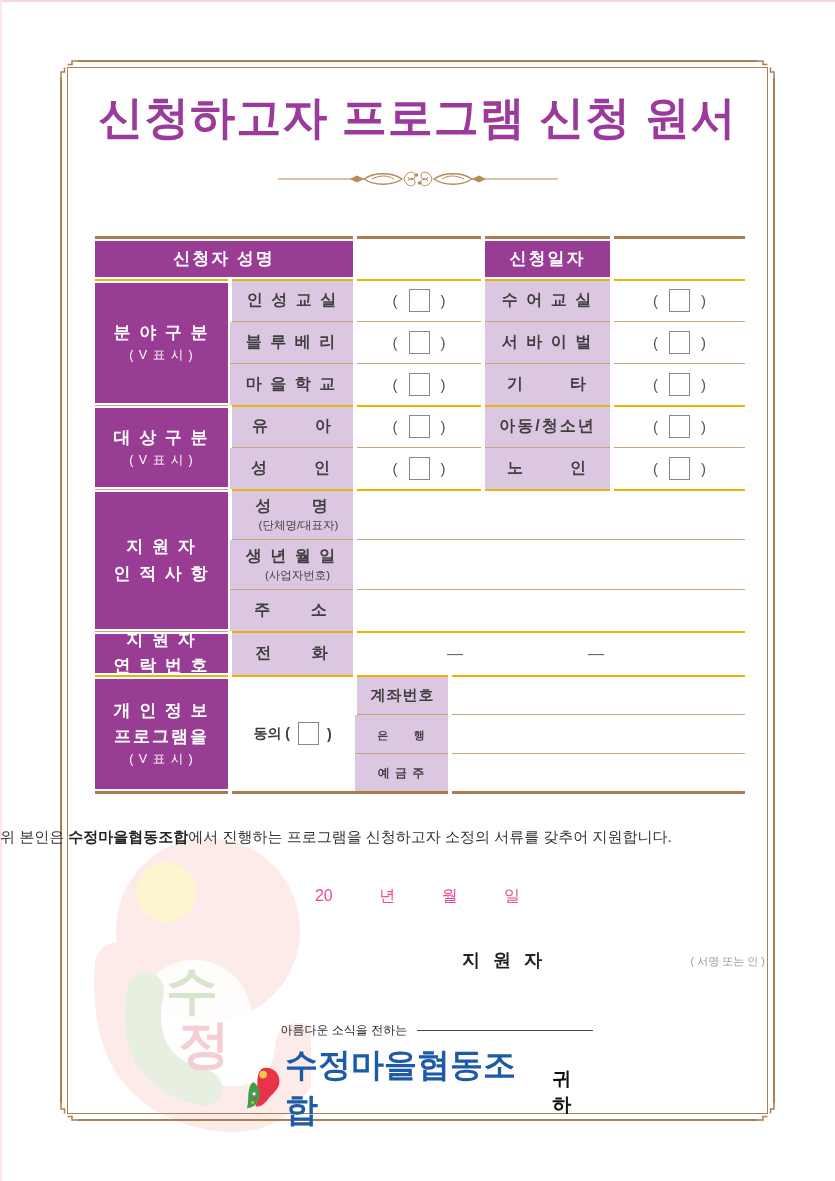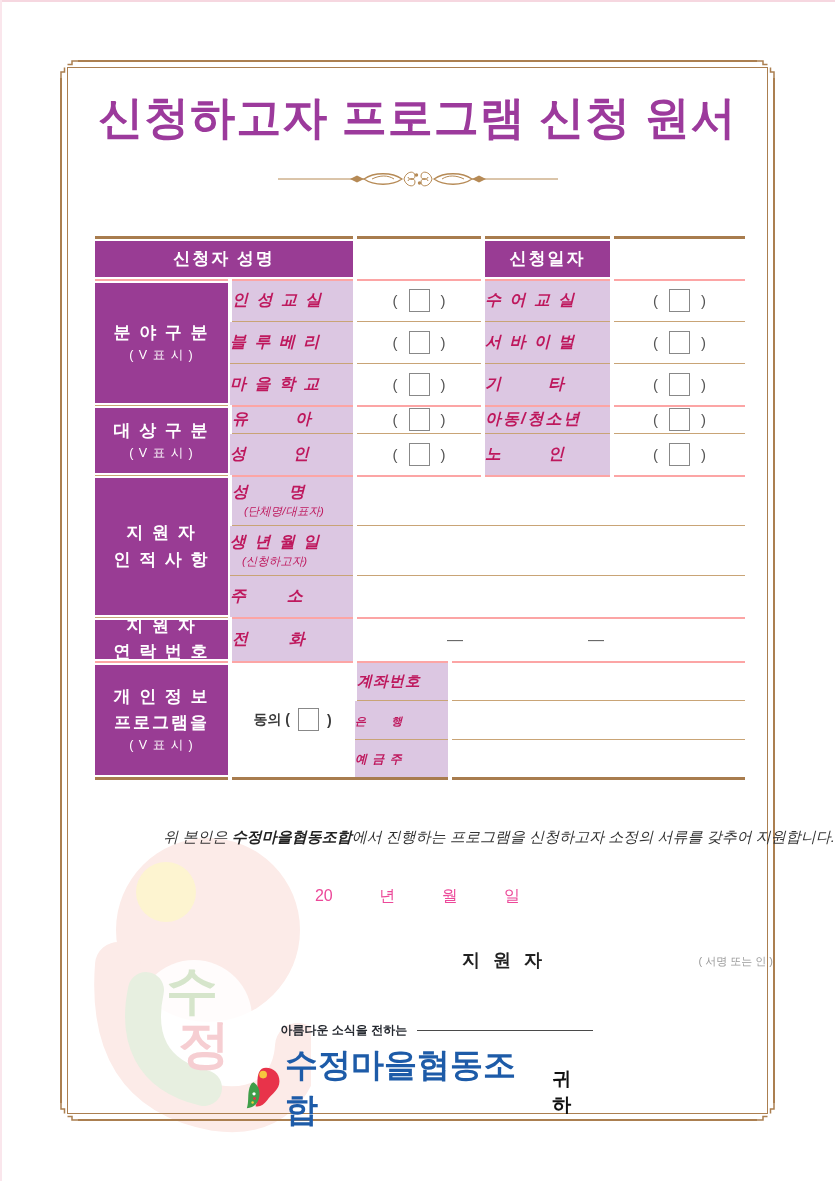--- a/index.html
+++ b/index.html
@@ -12,54 +12,54 @@
   .wm{left:66px;top:830px;}
 
   .title{position:absolute;top:88px;left:0;width:100%;text-align:center;
          font-size:45px;font-weight:bold;color:#9c3a9c;letter-spacing:1px;}
   .divider{position:absolute;top:166px;left:50%;transform:translateX(-50%);}
 
   
   table.form{position:absolute;left:95px;top:236px;width:650px;border-collapse:collapse;
              table-layout:fixed;border-top:3px solid #a87c4e;border-bottom:3px solid #a87c4e;}
   table.form td{padding:0;border-bottom:1px solid #c9a476;vertical-align:middle;}
-  table.form tr.sec td{border-bottom:2px solid #fca5a5;}
+  table.form tr.sec td{border-bottom:2px solid #eab308;}
   table.form tr.last td{border-bottom:none;}
   table.form td + td{border-left:4px solid #ffffff;}
   td.pcell{position:relative;background:#ffffff;}
   .pfill{position:absolute;left:0;right:0;top:2px;bottom:2px;background:#993c94;color:#fff;
          display:flex;flex-direction:column;align-items:center;justify-content:center;line-height:1.55;}
   .pfill .t1{font-size:17px;font-weight:bold;letter-spacing:2px;white-space:pre;}
   .pfill .t2{font-size:12.5px;letter-spacing:1px;white-space:pre;}
-  td.lbl{background:#dcc7e2;color:#be185d;font-style:italic;}
+  td.lbl{background:#dcc7e2;text-align:center;color:#404040;}
   td.lbl .main{font-size:16px;font-weight:bold;letter-spacing:2px;white-space:pre;}
   td.lbl .sub{display:block;font-size:11.5px;font-weight:normal;letter-spacing:0;margin-top:1px;margin-left:12px;}
   td.wcell{background:#ffffff;}
   .cbx{display:inline-flex;align-items:center;gap:11px;color:#555;font-size:15px;}
   .cbx .box{display:inline-block;width:19px;height:21px;border:1.5px solid #888;background:#fff;}
   td.center{text-align:center;}
   .dashes{display:flex;align-items:center;color:#666;font-size:16px;padding-left:90px;gap:125px;}
   .consent{display:flex;align-items:center;justify-content:center;gap:8px;color:#3a3a3a;font-size:14px;font-weight:bold;}
   .consent .box{display:inline-block;width:19px;height:21px;border:1.5px solid #888;background:#fff;}
 
   
-  .statement{position:absolute;top:813px;left:0;width:100%;text-align:right;
-             font-size:15px;color:#333;font-style:italic;}
+  .statement{position:absolute;top:813px;left:0;width:100%;text-align:left;
+             font-size:15px;color:#333;}
   .statement b{font-weight:bold;color:#222;}
   .dateline{position:absolute;top:886px;left:0;width:100%;text-align:center;
             font-size:16px;color:#ec4899;}
   .dateline span{margin:0 21px;}
   .sigline{position:absolute;top:948px;left:0;width:100%;height:30px;}
   .sigline .who{position:absolute;left:462px;top:0;font-size:18px;font-weight:bold;
                 color:#222;letter-spacing:4px;white-space:pre;}
-  .sigline .hint{position:absolute;right:62px;top:6px;font-size:11px;color:#9a9a9a;}
+  .sigline .hint{position:absolute;right:70px;top:6px;font-size:11px;color:#9a9a9a;}
 
   .footer{position:absolute;top:1022px;left:50%;transform:translateX(-50%);width:350px;}
   .f-row1{display:flex;align-items:center;margin-left:38px;}
-  .f-row1 .tag{font-size:12px;font-weight:bold;color:#23272e;white-space:nowrap;}
+  .f-row1 .tag{font-size:12px;font-weight:normal;color:#23272e;white-space:nowrap;}
   .f-row1 .rule{flex:1;height:1.5px;background:#4a4a4a;margin-left:10px;}
   .f-row2{display:flex;align-items:center;margin-top:4px;}
   .f-row2 .org{font-size:33px;font-weight:bold;color:#1d5ba8;letter-spacing:0;margin-left:4px;}
   .f-row2 .gwiha{font-size:19px;font-weight:bold;color:#111;margin-left:14px;margin-top:8px;letter-spacing:2px;}
 </style>
 </head>
 <body>
 
 <div class="edge-top"></div>
 <div class="edge-left"></div>
@@ -184,21 +184,21 @@
     <td class="lbl"><span class="main">기       타</span></td>
     <td class="wcell center">
       <span class="cbx">
             <span>(</span>
             <span class="box"></span>
             <span>)</span>
           </span>
     </td>
   </tr>
 
-  <tr style="height:28px">
+  <tr style="height:42px">
     <td class="pcell" rowspan="2">
       <div class="pfill">
         <span class="t1">대 상 구 분</span>
         <span class="t2">( V 표 시 )</span>
       </div>
     </td>
     <td class="lbl"><span class="main">유       아</span></td>
     <td class="wcell center" colspan="2">
       <span class="cbx">
             <span>(</span>
@@ -243,21 +243,21 @@
     </td>
     <td class="lbl">
       <span class="main">성      명</span>
       <span class="sub">(단체명/대표자)</span>
     </td>
     <td class="wcell" colspan="4"></td>
   </tr>
   <tr style="height:50px">
     <td class="lbl">
       <span class="main">생 년 월 일</span>
-      <span class="sub">(신청하고자)</span>
+      <span class="sub">(사업자번호)</span>
     </td>
     <td class="wcell" colspan="4"></td>
   </tr>
   <tr class="sec" style="height:42px">
     <td class="lbl">
       <span class="main">주      소</span>
     </td>
     <td class="wcell" colspan="4"></td>
   </tr>
 

